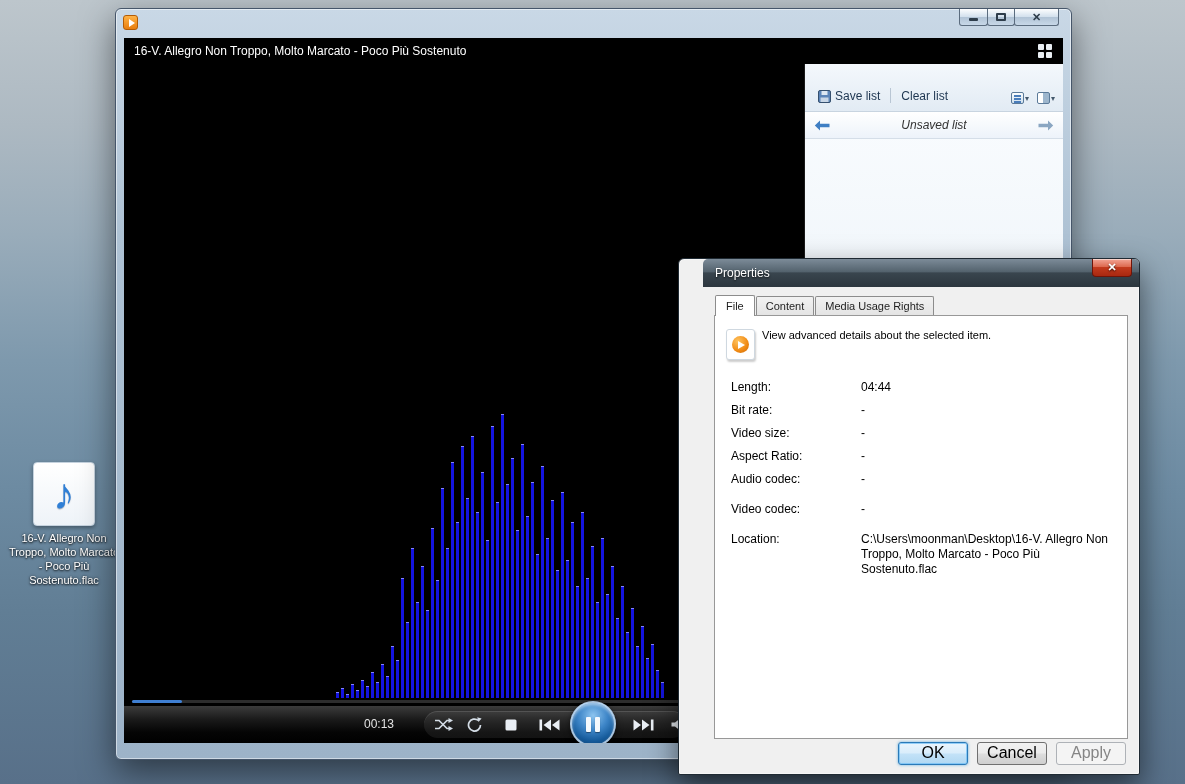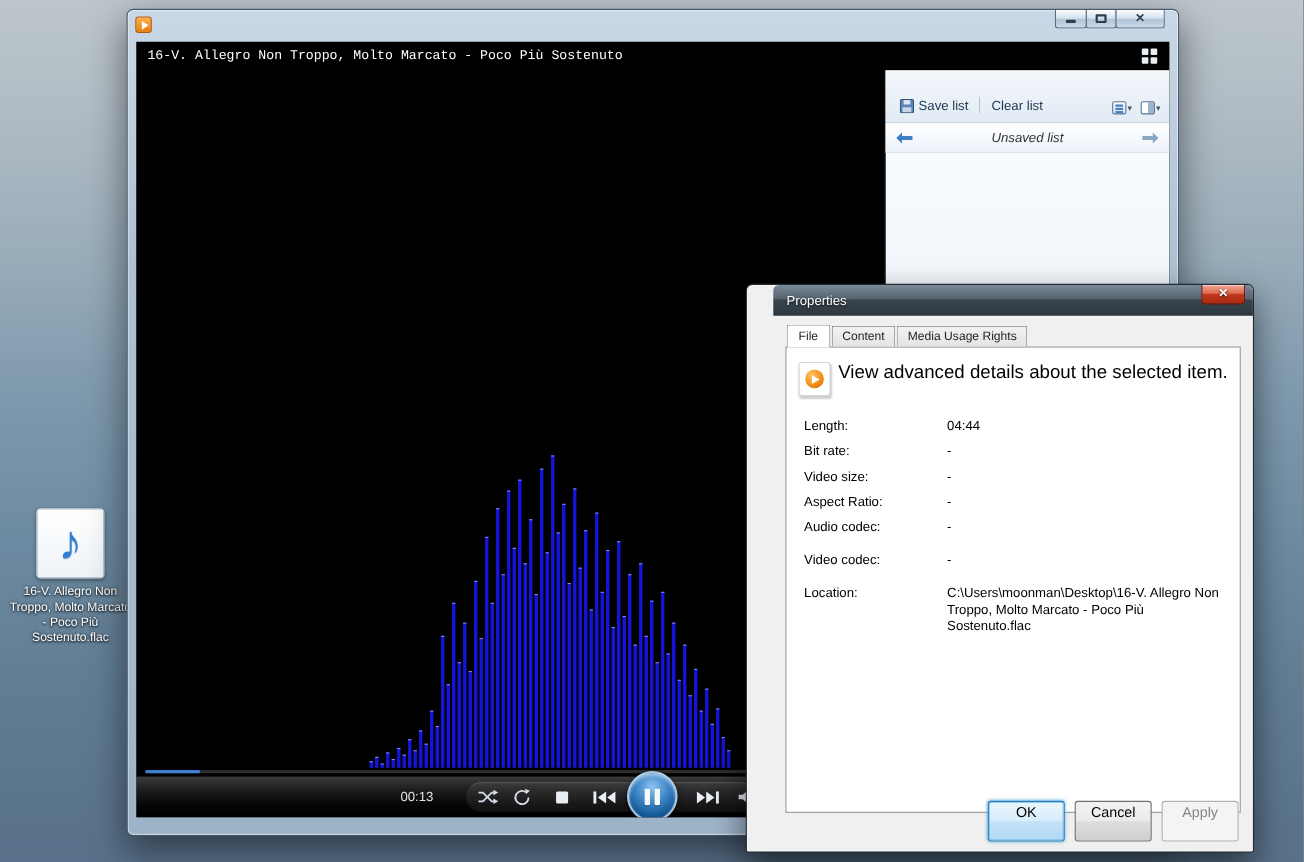--- a/index.html
+++ b/index.html
@@ -36,21 +36,21 @@
   .win-btn { height:17px; border:1px solid #5b6c7e; border-top:none; border-radius:0 0 3px 3px;
     background:linear-gradient(180deg,rgba(255,255,255,.95) 0%,rgba(215,228,240,.75) 48%,rgba(165,185,205,.65) 52%,rgba(200,216,232,.8) 100%);
     display:flex; align-items:center; justify-content:center; margin-left:-1px; }
   .win-btn.min { width:29px; } .win-btn.max { width:28px; } .win-btn.close { width:45px; }
   .glyph-min { width:9px; height:3px; background:#2e3d4b; margin-top:5px; border-radius:1px; }
   .glyph-max { width:10px; height:8px; border:2px solid #2e3d4b; border-radius:1px; }
   .glyph-close { font-size:11px; font-weight:bold; color:#2e3d4b; line-height:15px; }
 
   .wmp-content { position:absolute; left:8px; top:29px; right:8px; bottom:16px; background:#000; overflow:hidden; }
 
-  .np-header { position:absolute; left:0; top:0; right:0; height:26px; background:#000;font-family:Liberation Mono, monospace; }
+  .np-header { position:absolute; left:0; top:0; right:0; height:26px; background:#000; }
   .np-title { position:absolute; left:10px; top:0; line-height:26px; color:#ffffff; font-size:12px; white-space:nowrap; }
   .grid-btn { position:absolute; right:10px; top:6px; width:15px; height:15px;
     display:grid; grid-template-columns:6px 6px; grid-template-rows:6px 6px; gap:2px; }
   .grid-btn span { background:#e9eef3; border-radius:1px; }
 
   .video-area { position:absolute; left:0; top:26px; right:259px; bottom:37px; background:#000; overflow:hidden; }
   .viz { position:absolute; left:212px; bottom:8px; width:334px; height:300px; display:flex; align-items:flex-end; }
   .viz-bar { width:3px; margin-right:2px; border-top:1px solid rgba(150,150,255,.85); }
   .seek { position:absolute; left:8px; right:8px; bottom:3px; height:3px; background:#2d2d2d; border-radius:2px; }
   .seek-progress { width:50px; height:3px; background:#3f7fd2; border-radius:2px; }
@@ -120,30 +120,30 @@
   .tab.active { background:#ffffff; padding:4px 10px 4px 10px; margin-bottom:-1px; position:relative; z-index:3; }
 
   .tab-page { position:relative; margin:0 11px; height:424px; background:#ffffff; border:1px solid #989898; }
   .dlg-icon { position:absolute; left:11px; top:13px; width:29px; height:31px; background:#fff;
     border:1px solid #cfd8e0; border-radius:3px; box-shadow:1px 2px 2px rgba(0,0,0,.2);
     display:flex; align-items:center; justify-content:center; }
   .dlg-icon .emblem { width:17px; height:17px; border-radius:50%;
     background:radial-gradient(circle at 35% 30%, #ffc35e, #f08a14 60%, #c86606 100%);
     display:flex; align-items:center; justify-content:center; }
   .dlg-icon .emblem::after { content:""; width:0; height:0; border-left:7px solid #fff; border-top:4.5px solid transparent; border-bottom:4.5px solid transparent; margin-left:2px; }
-  .dlg-desc { position:absolute; left:47px; top:13px; color:#000; font-size:17px; }
+  .dlg-desc { position:absolute; left:47px; top:13px; color:#000; font-size:11px; }
 
   .fields { position:absolute; left:16px; top:64px; right:14px; }
   .field-row { display:flex; margin-bottom:8px; color:#000; font-size:12px; line-height:15px; }
   .field-row.gap-before { margin-top:15px; }
   .f-label { width:130px; flex:none; }
   .f-value { max-width:282px; }
 
   .dialog-buttons { position:absolute; right:13px; bottom:9px; display:flex; gap:9px; }
-  .btn { width:70px; height:37px; font-size:13px; color:#000; text-align:center; line-height:19px;
+  .btn { width:70px; height:23px; font-size:16px; color:#000; text-align:center; line-height:19px;
     background:linear-gradient(180deg,#f2f2f2 0%,#ebebeb 48%,#dddddd 52%,#cfcfcf 100%);
     border:1px solid #707070; border-radius:3px; }
   .btn.ok { border:1px solid #2a7ab8; box-shadow:0 0 0 1px rgba(108,190,245,.7) inset, 0 0 3px rgba(70,160,220,.8);
     background:linear-gradient(180deg,#eaf5fd 0%,#d9edfb 48%,#c3e2f8 52%,#b0d8f3 100%); }
   .btn.disabled { color:#858585; border-color:#aeb2b7; background:#f4f4f4; box-shadow:none; }
 
   
   svg { display:block; }
 </style>
 </head>

